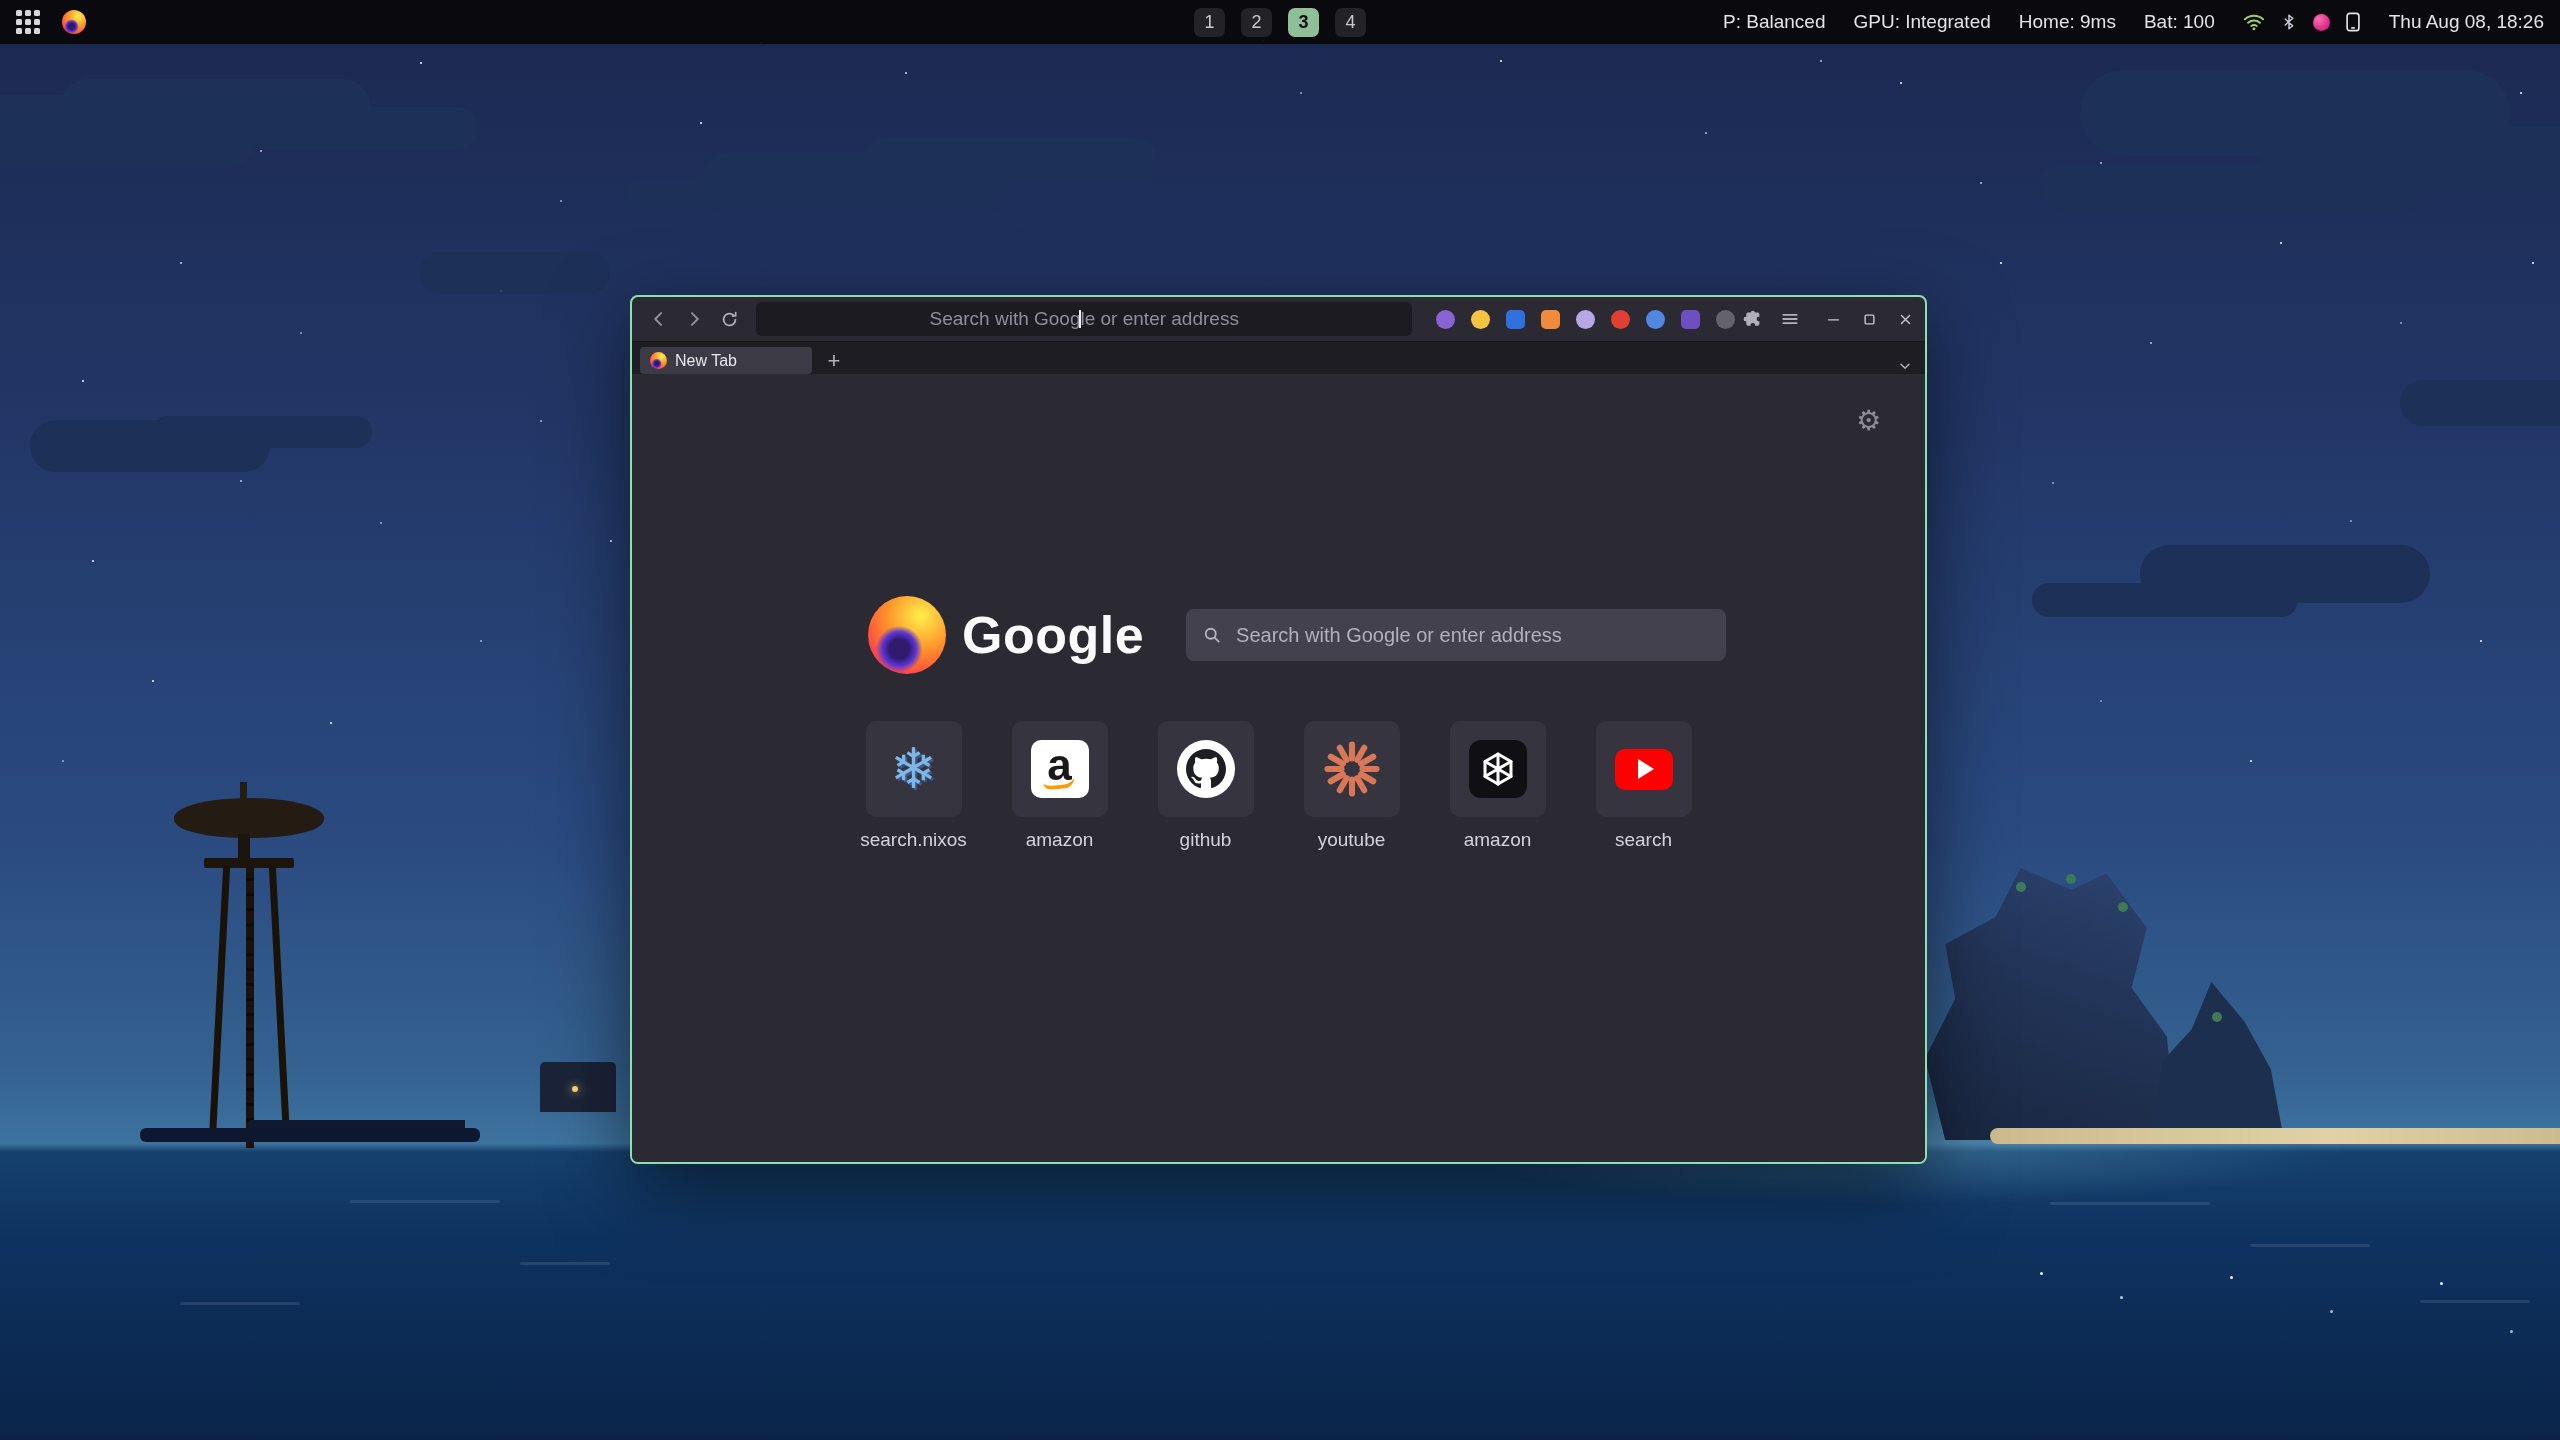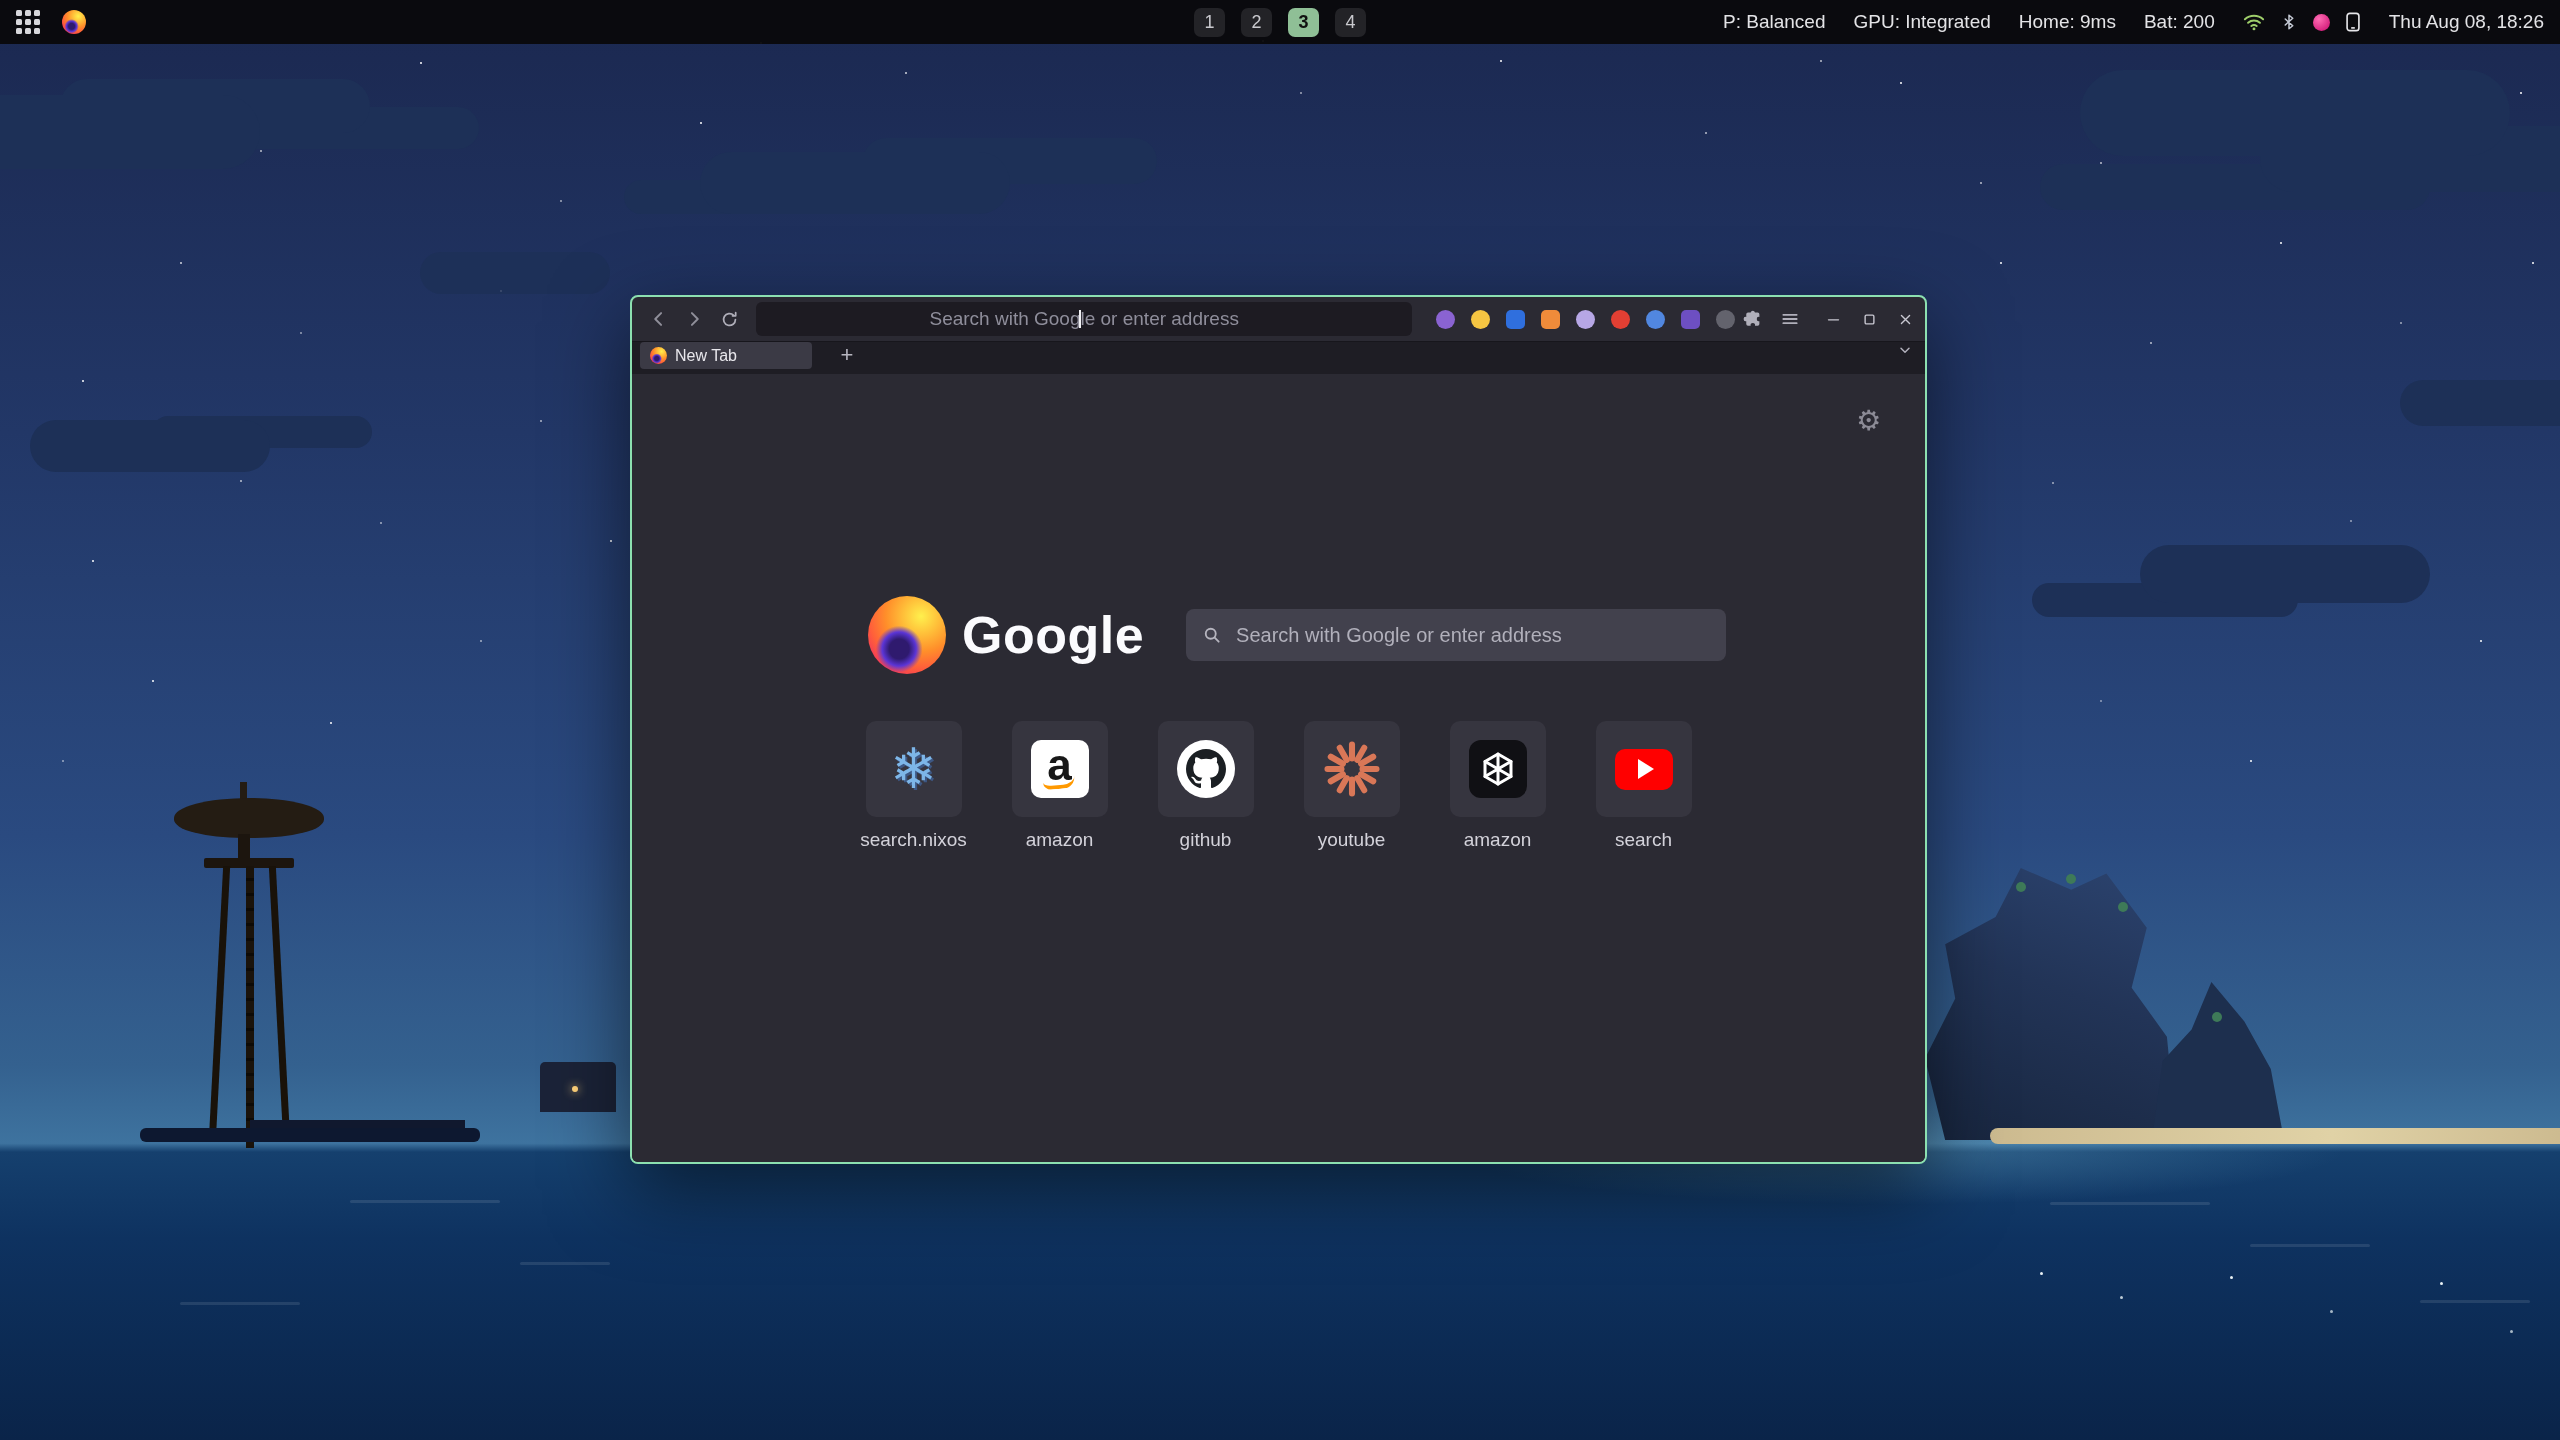--- a/index.html
+++ b/index.html
@@ -110,22 +110,22 @@
     display:flex;align-items:center;justify-content:center;cursor:text;}
   .urlbar-text{color:#8f8e9b;font-size:19px;}
   .caret{position:absolute;left:calc(50% - 5px);top:8px;width:2px;height:18px;background:#f2f2f5;}
   .ext-row{display:flex;align-items:center;gap:16px;margin-left:18px;}
   .ext{width:19px;height:19px;border-radius:5px;cursor:pointer;}
   .ext.round{border-radius:50%;}
   .toolbar-end{margin-left:auto;display:flex;align-items:center;gap:18px;}
   .icon-btn{border:none;background:transparent;padding:0;display:flex;align-items:center;justify-content:center;cursor:pointer;}
   .win-controls{display:flex;gap:21px;margin-left:8px;align-items:center;}
 
-  .tabbar{height:33px;background:#1e1d24;border-top:1px solid #17161c;display:flex;align-items:flex-start;
-    padding:0 8px;gap:22px;flex:0 0 auto;}
+  .tabbar{height:33px;background:#1e1d24;border-top:1px solid #17161c;display:flex;align-items:flex-end;
+    padding:0 8px;gap:9px;flex:0 0 auto;}
   .tab{width:172px;height:27px;background:#3b3a45;border-radius:4px;display:flex;align-items:center;gap:8px;
     padding:0 10px;font-size:16px;color:#e8e7ec;cursor:pointer;}
   .newtab-btn{font-size:22px;color:#b7b6c0;background:none;border:none;width:26px;height:26px;
     display:flex;align-items:center;justify-content:center;cursor:pointer;font-family:inherit;}
   .tab-chevron{margin-left:auto;margin-right:4px;}
 
   .content{flex:1;position:relative;background:#2b2a33;}
   .gear{position:absolute;top:32px;right:38px;font-size:28px;color:#8c8b96;background:none;border:none;
     cursor:pointer;line-height:1;font-family:"DejaVu Sans",sans-serif;}
   .hero{position:absolute;top:222px;left:236px;display:flex;align-items:center;}
@@ -217,21 +217,21 @@
     <button class="ws">1</button>
     <button class="ws">2</button>
     <button class="ws active">3</button>
     <button class="ws">4</button>
   </div>
 
   <div class="topbar-right">
     <span class="status-item">P: Balanced</span>
     <span class="status-item">GPU: Integrated</span>
     <span class="status-item">Home: 9ms</span>
-    <span class="status-item">Bat: 200</span>
+    <span class="status-item">Bat: 100</span>
     <div class="tray">
       <span style="display:flex;">
         <svg width="22" height="20" viewBox="0 0 24 22" fill="none" stroke="#9ece6a" stroke-width="2.2" stroke-linecap="round">
           <path d="M2 8 a15 15 0 0 1 20 0"></path>
             <path d="M5.5 11.8 a10 10 0 0 1 13 0"></path>
           <path d="M9 15.4 a5 5 0 0 1 6 0"></path>
             <circle cx="12" cy="18.6" r="1.6" fill="#9ece6a" stroke="none"></circle>
         </svg>
       </span>
       <span style="display:flex;">

